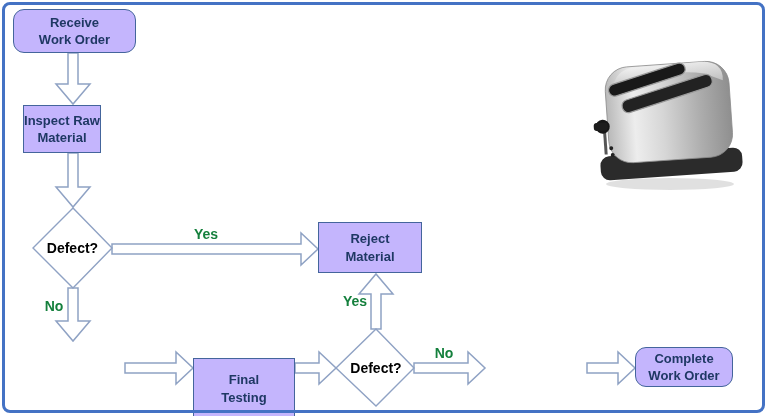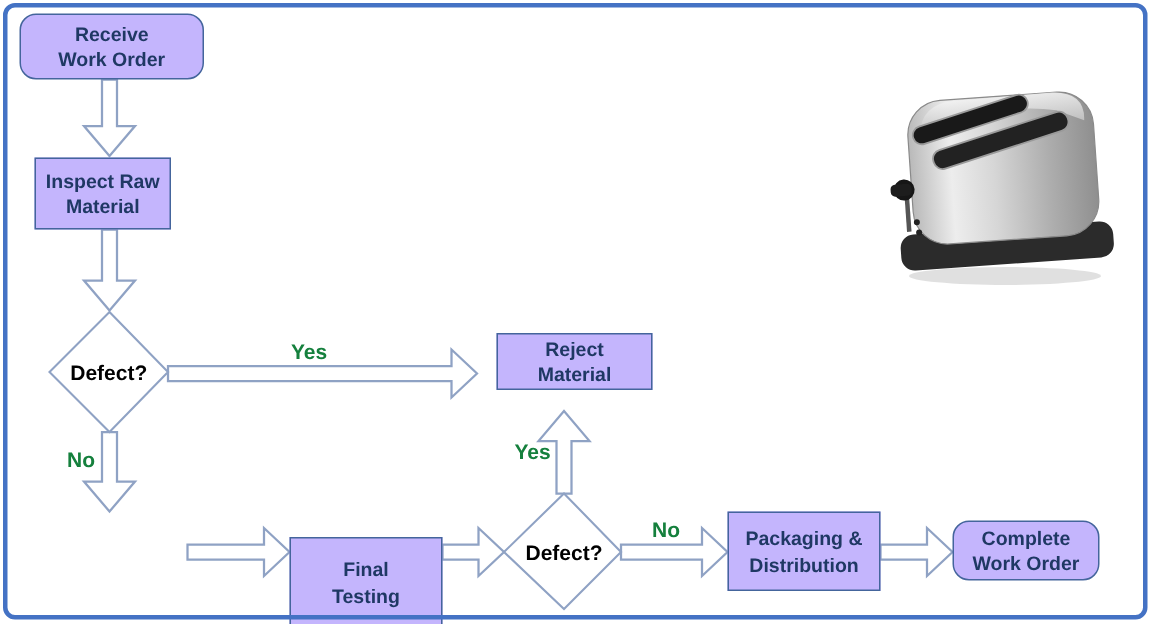--- a/index.html
+++ b/index.html
@@ -22,22 +22,22 @@
   .diamond-label{
     position:absolute;display:flex;align-items:center;justify-content:center;
     text-align:center;color:#000000;font-weight:700;font-size:14px;z-index:3;
   }
   .edge-label{
     position:absolute;color:#15803d;font-weight:700;font-size:14px;z-index:3;
     text-align:center;
   }
   
   #n-receive   {left:13px; top:9px;   width:123px;height:44px;}
-  #n-inspect   {left:23px; top:105px; width:91px; height:48px;}
-  #n-reject    {left:331px;top:222px; width:104px;height:38px;}
+  #n-inspect   {left:23px; top:105px; width:78px; height:48px;}
+  #n-reject    {left:318px;top:222px; width:104px;height:51px;}
   #n-assemble  {left:23px; top:342px; width:102px;height:52px;}
   #n-final     {left:193px;top:358px; width:102px;height:61px;}
   #n-packaging {left:485px;top:341px; width:102px;height:53px;}
   #n-complete  {left:635px;top:347px; width:98px;height:40px;}
   #lbl-defect1 {left:32px; top:236px; width:81px; height:24px;}
   #lbl-defect2 {left:336px;top:356px; width:80px; height:24px;}
   #el-yes1{left:188px;top:226px;width:36px;}
   #el-no1 {left:36px; top:298px;width:36px;}
   #el-yes2{left:337px;top:293px;width:36px;}
   #el-no2 {left:426px;top:345px;width:36px;}
@@ -72,22 +72,20 @@
   </svg>
 
   <div id="n-receive" class="node terminator">Receive
 Work Order</div>
   <div id="n-inspect" class="node">Inspect Raw
 Material</div>
   <div id="n-reject" class="node">Reject
 Material</div>
   <div id="n-final" class="node">Final
 Testing</div>
-  <div id="n-packaging" class="node">Packaging &amp;
-Distribution</div>
   <div id="n-complete" class="node terminator">Complete
 Work Order</div>
 
   <div id="lbl-defect1" class="diamond-label">Defect?</div>
   <div id="lbl-defect2" class="diamond-label">Defect?</div>
 
   <div id="el-yes1" class="edge-label">Yes</div>
   <div id="el-no1" class="edge-label">No</div>
   <div id="el-yes2" class="edge-label">Yes</div>
   <div id="el-no2" class="edge-label">No</div>

